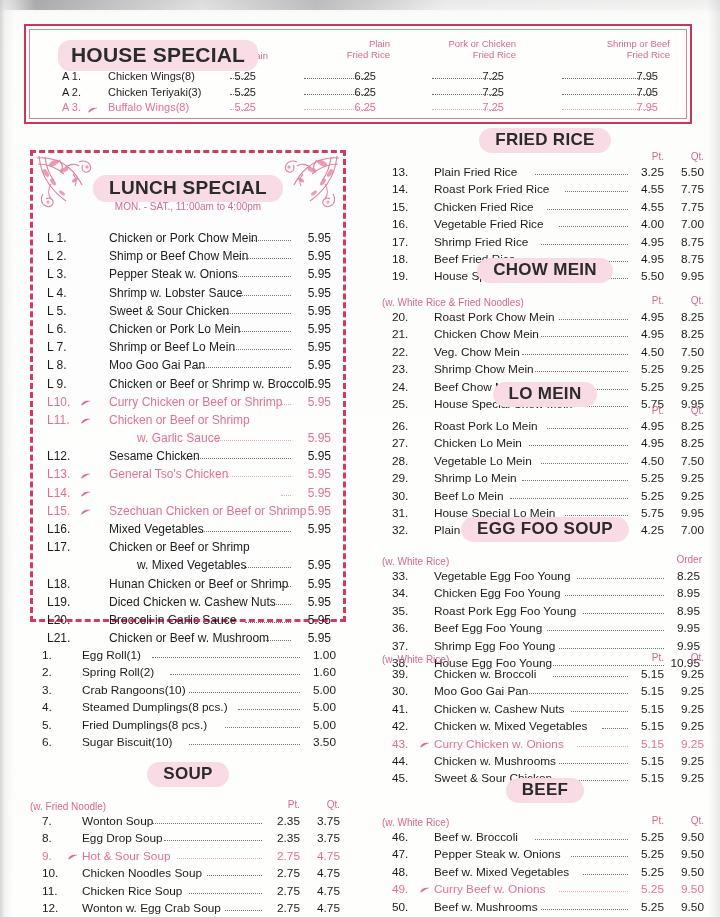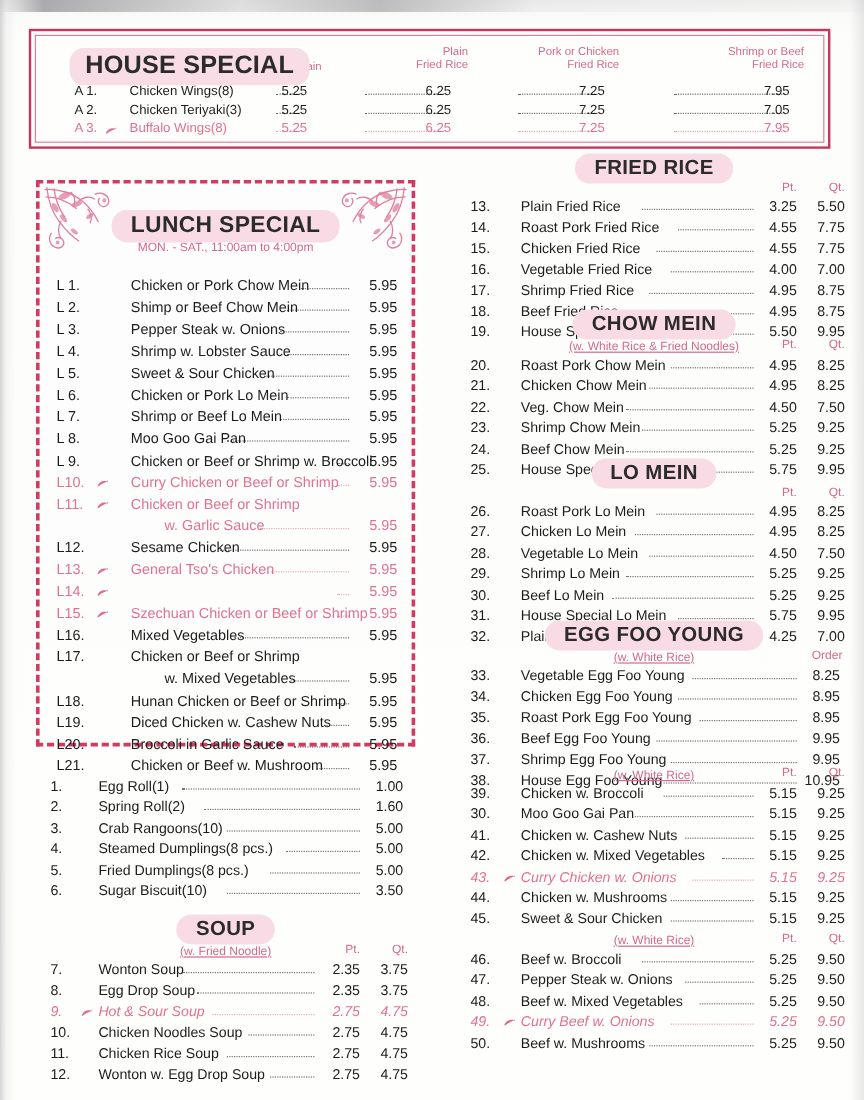--- a/index.html
+++ b/index.html
@@ -104,25 +104,23 @@
     display: inline-block;
     background: #f8dbe5;
     border-radius: 13px;
     color: #2b2b2b;
     font-weight: bold;
     letter-spacing: 0.3px;
     padding: 2px 16px 3px 16px;
   }
   .sec-head { text-align: center; }
   .sec-sub {
-    text-align: center;
     color: #d4698a;
     font-size: 10px;
-    margin-top: 1px;
-    text-decoration: underline;
+    margin-top: 14px;
   }
 
   
   .lunch-box {
     position: absolute;
     left: 30px; top: 150px;
     width: 316px; height: 472px;
     border: 3px dashed #d23a62;
     background: rgba(255,255,255,0.25);
   }
@@ -178,21 +176,21 @@
   .sect { position: absolute; }
   .sect .sec-head { font-size: 17px; }
 
   .row {
     position: relative;
     height: 17.4px;
     font-size: 11.8px;
     color: #1c1c1c;
     white-space: nowrap;
   }
-  .row.spicy { color: #e0728f; font-style: italic; }
+  .row.spicy { color: #e0728f; }
   .r-num  { position: absolute; width: 26px; text-align: left; }
   .r-chili{ position: absolute; font-size: 9px; color: #e06d8e; }
   .r-name { position: absolute; }
   .r-dots {
     position: absolute;
     border-bottom: 1.5px dotted currentColor;
     opacity: 0.6;
     height: 9px;
   }
   .r-pt, .r-qt, .r-single { position: absolute; text-align: right; }
@@ -575,21 +573,21 @@
       </div>
       <div class="row">
         <span class="r-num">11.</span>
         <span class="r-name" style="left:52px">Chicken Rice Soup</span>
         <span class="r-dots" style="left:159px; right:84px; top:1px"></span>
         <span class="r-pt">2.75</span>
         <span class="r-qt">4.75</span>
       </div>
       <div class="row">
         <span class="r-num">12.</span>
-        <span class="r-name" style="left:52px">Wonton w. Egg Drop Soup</span>
+        <span class="r-name" style="left:52px">Wonton w. Egg Crab Soup</span>
         <span class="r-dots" style="left:195px; right:84px; top:1px"></span>
         <span class="r-pt">2.75</span>
         <span class="r-qt">4.75</span>
       </div>
     </div>
 
   <div class="sect Rsect" id="sec-fried-rice" style="left:382px; top:128px; width:326px;">
       <div class="sec-head"><span class="pill">FRIED RICE</span></div>
       <div style="position:relative; height:12px">
         <span class="colhead" style="right:44px; top:-2px; width:34px">Pt.</span>
@@ -748,21 +746,21 @@
       <div class="row">
         <span class="r-num">32.</span>
         <span class="r-name" style="left:52px">Plain Lo Mein</span>
         <span class="r-dots" style="left:134px; right:80px; top:1px"></span>
         <span class="r-pt">4.25</span>
         <span class="r-qt">7.00</span>
       </div>
     </div>
 
   <div class="sect Rsect" id="sec-egg-foo-young" style="left:382px; top:517px; width:326px;">
-      <div class="sec-head"><span class="pill">EGG FOO YOUNG</span></div>
+      <div class="sec-head"><span class="pill">EGG FOO SOUP</span></div>
       <div class="sec-sub">(w. White Rice)</div>
       <div style="position:relative; height:2px">
         <span class="colhead" style="right:6px; top:-13px; width:44px">Order</span>
       </div>
       <div class="row">
         <span class="r-num">33.</span>
         <span class="r-name" style="left:52px">Vegetable Egg Foo Young</span>
         <span class="r-dots" style="left:195px; right:44px; top:1px"></span>
         <span class="r-single">8.25</span>
       </div>
@@ -853,20 +851,21 @@
       <div class="row">
         <span class="r-num">45.</span>
         <span class="r-name" style="left:52px">Sweet &amp; Sour Chicken</span>
         <span class="r-dots" style="left:177px; right:80px; top:1px"></span>
         <span class="r-pt">5.15</span>
         <span class="r-qt">9.25</span>
       </div>
     </div>
 
   <div class="sect Rsect" id="sec-beef" style="left:382px; top:778px; width:326px;">
+      <div class="sec-head"><span class="pill">BEEF</span></div>
       <div class="sec-sub">(w. White Rice)</div>
       <div style="position:relative; height:2px">
         <span class="colhead" style="right:44px; top:-13px; width:34px">Pt.</span>
         <span class="colhead" style="right:4px; top:-13px; width:34px">Qt.</span>
       </div>
       <div class="row">
         <span class="r-num">46.</span>
         <span class="r-name" style="left:52px">Beef w. Broccoli</span>
         <span class="r-dots" style="left:153px; right:80px; top:1px"></span>
         <span class="r-pt">5.25</span>

